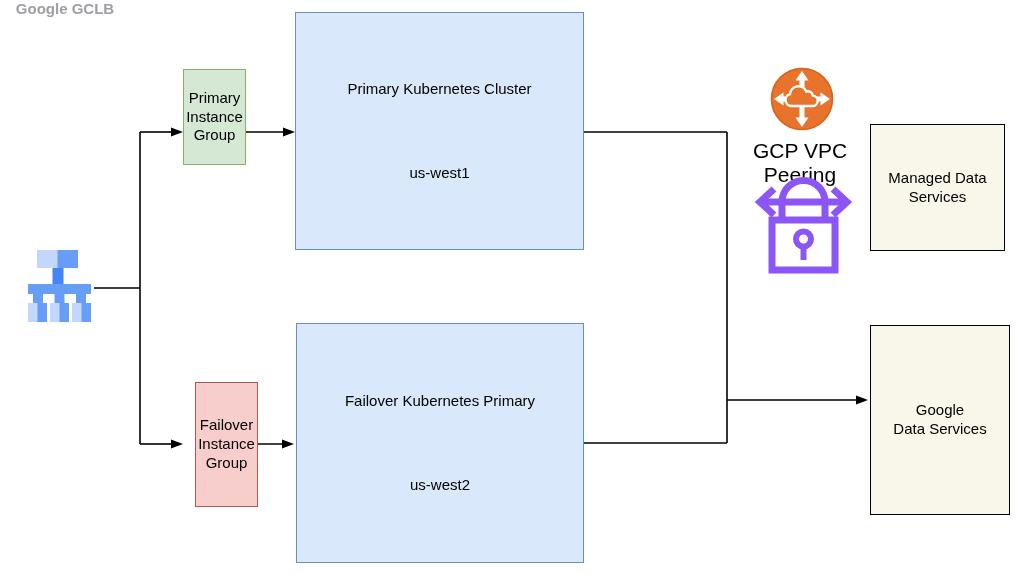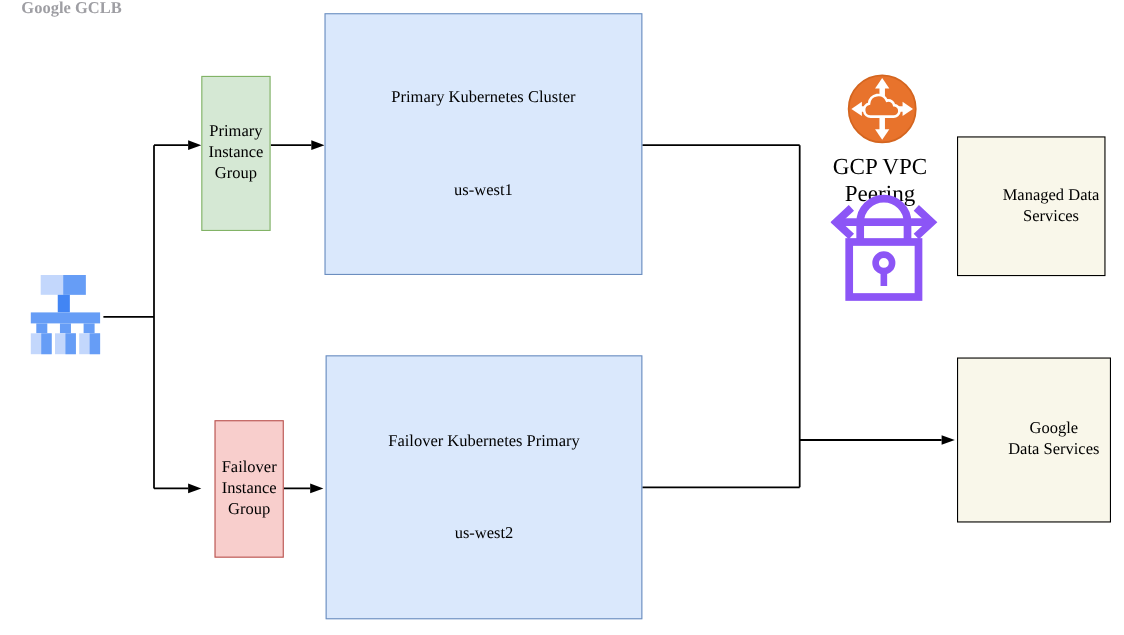--- a/index.html
+++ b/index.html
@@ -1,21 +1,21 @@
 <!DOCTYPE html>
 <html style="--cluster-fill: #dae8fc; --cluster-border: #6c8ebf; --primary-fill: #d5e8d4; --primary-border: #82b366; --failover-fill: #f8cecc; --failover-border: #b85450; --service-fill: #f9f7ea; --service-border: #000000; --connector: #000000; --gclb-light: #c3d7fc; --gclb-mid: #669df6; --gclb-dark: #4285f4; --gclb-label: #9e9ea3; --peering-orange: #e8732c; --peering-orange-rim: #d4651f; --lock-purple: #8c55f6;"><head>
 <meta charset="utf-8">
 <style>
   html, body { margin: 0; padding: 0; background: #ffffff; }
   .canvas {
     position: relative;
     width: 1022px;
     height: 577px;
     background: #ffffff;
-    font-family: Liberation Serif, serif;
+    font-family: Liberation Sans, sans-serif;
     color: #000000;
     overflow: hidden;
   }
   svg.connectors {
     position: absolute;
     left: 0; top: 0;
     width: 1022px; height: 577px;
   }
   .edge  { stroke: var(--connector); stroke-width: 1.6; fill: none; }
   .ahead { fill: var(--connector); stroke: none; }
@@ -28,21 +28,21 @@
     align-items: center;
     justify-content: center;
     text-align: center;
     font-size: 15px;
     line-height: 1.25;
     white-space: pre-line;
   }
   .cluster  { background: var(--cluster-fill);  border: 1.5px solid var(--cluster-border); gap: 44px; }
   .primary  { background: var(--primary-fill);  border: 1.5px solid var(--primary-border); }
   .failover { background: var(--failover-fill); border: 1.5px solid var(--failover-border); }
-  .service  { background: var(--service-fill);  border: 1.5px solid var(--service-border); padding-left: 36px; }
+  .service  { background: var(--service-fill);  border: 1.5px solid var(--service-border); }
 
   .cluster .region { margin-top: 21px; text-align: center; }
 
   .gclb-label {
     position: absolute;
     left: 0; top: 323; width: 130px;
     text-align: center;
     font-size: 15px; font-weight: bold;
     color: var(--gclb-label);
   }
@@ -100,21 +100,21 @@
     <rect class="gclb-mid" x="49" y="45" width="10" height="9"></rect>
     <rect class="gclb-light" x="1" y="54" width="19" height="19"></rect>
     <rect class="gclb-mid" x="10.5" y="54" width="9.5" height="19"></rect>
     <rect class="gclb-light" x="23" y="54" width="19" height="19"></rect>
     <rect class="gclb-mid" x="32.5" y="54" width="9.5" height="19"></rect>
     <rect class="gclb-light" x="45" y="54" width="19" height="19"></rect>
     <rect class="gclb-mid" x="54.5" y="54" width="9.5" height="19"></rect>
   </svg>
   <div class="gclb-label">Google GCLB</div>
 
-  <div class="node primary" style="left:183px; top:69px; width:63px; height:141px;">
+  <div class="node primary" style="left:183px; top:69px; width:63px; height:96px;">
     <span>Primary Instance Group</span>
   </div>
   <div class="node failover" style="left:183px; top:382px; width:63px; height:125px;margin-left:12px;">
     <span>Failover Instance Group</span>
   </div>
 
   <div class="node cluster" style="left:295px; top:12px; width:289px; height:238px;">
     <div>Primary Kubernetes Cluster</div>
     <div class="region">us-west1</div>
   </div>
@@ -141,18 +141,18 @@
     <polyline class="purple-stroke" points="19,17 5,30 19,43"></polyline>
     <polyline class="purple-stroke" points="78,17 92,30 78,43"></polyline>
     <circle class="purple-stroke-thin" cx="48.5" cy="67" r="7.5"></circle>
     <path class="purple-stroke-thin" d="M48.5 74.5 V88"></path>
   </svg>
 
   <div class="node service" style="left:870px; top:124px; width:135px; height:127px;">
     <span>Managed Data
 Services</span>
   </div>
-  <div class="node service" style="left:870px; top:325px; width:140px; height:150px;">
+  <div class="node service" style="left:870px; top:325px; width:140px; height:190px;">
     <span>Google
 Data Services</span>
   </div>
 
 </div>
 
 </body></html>

